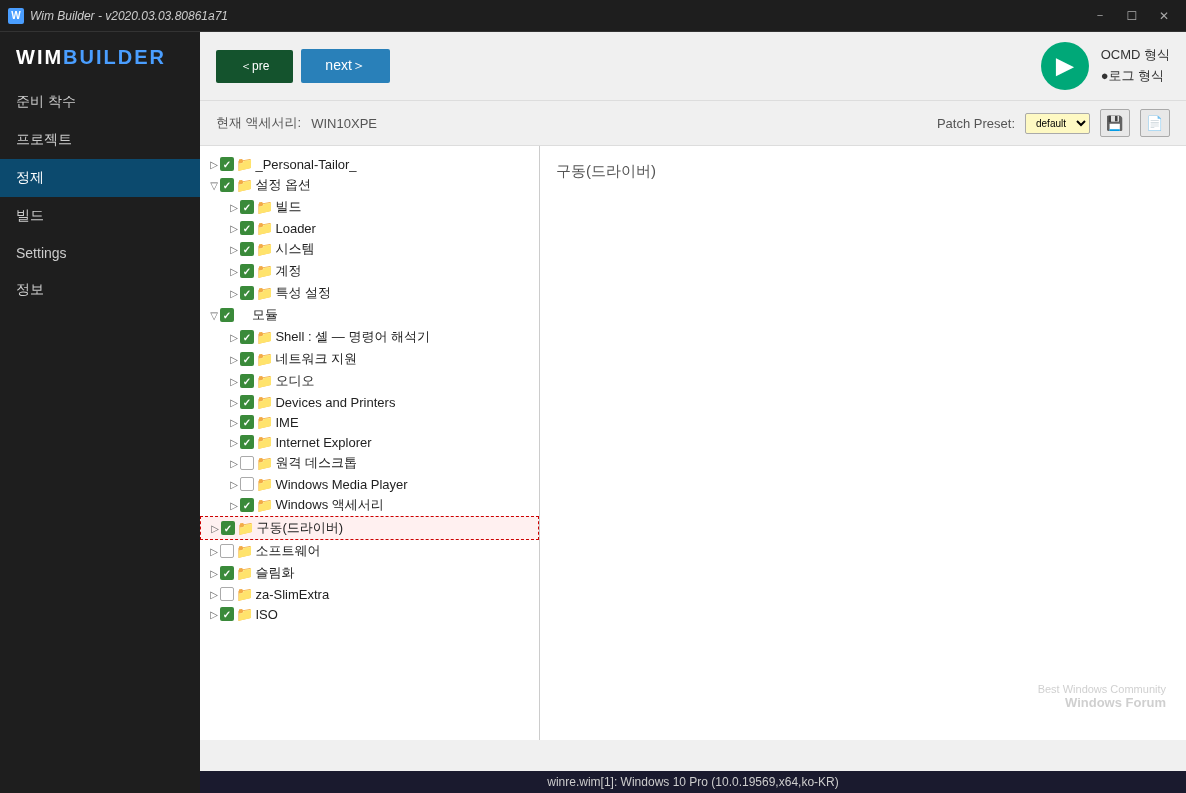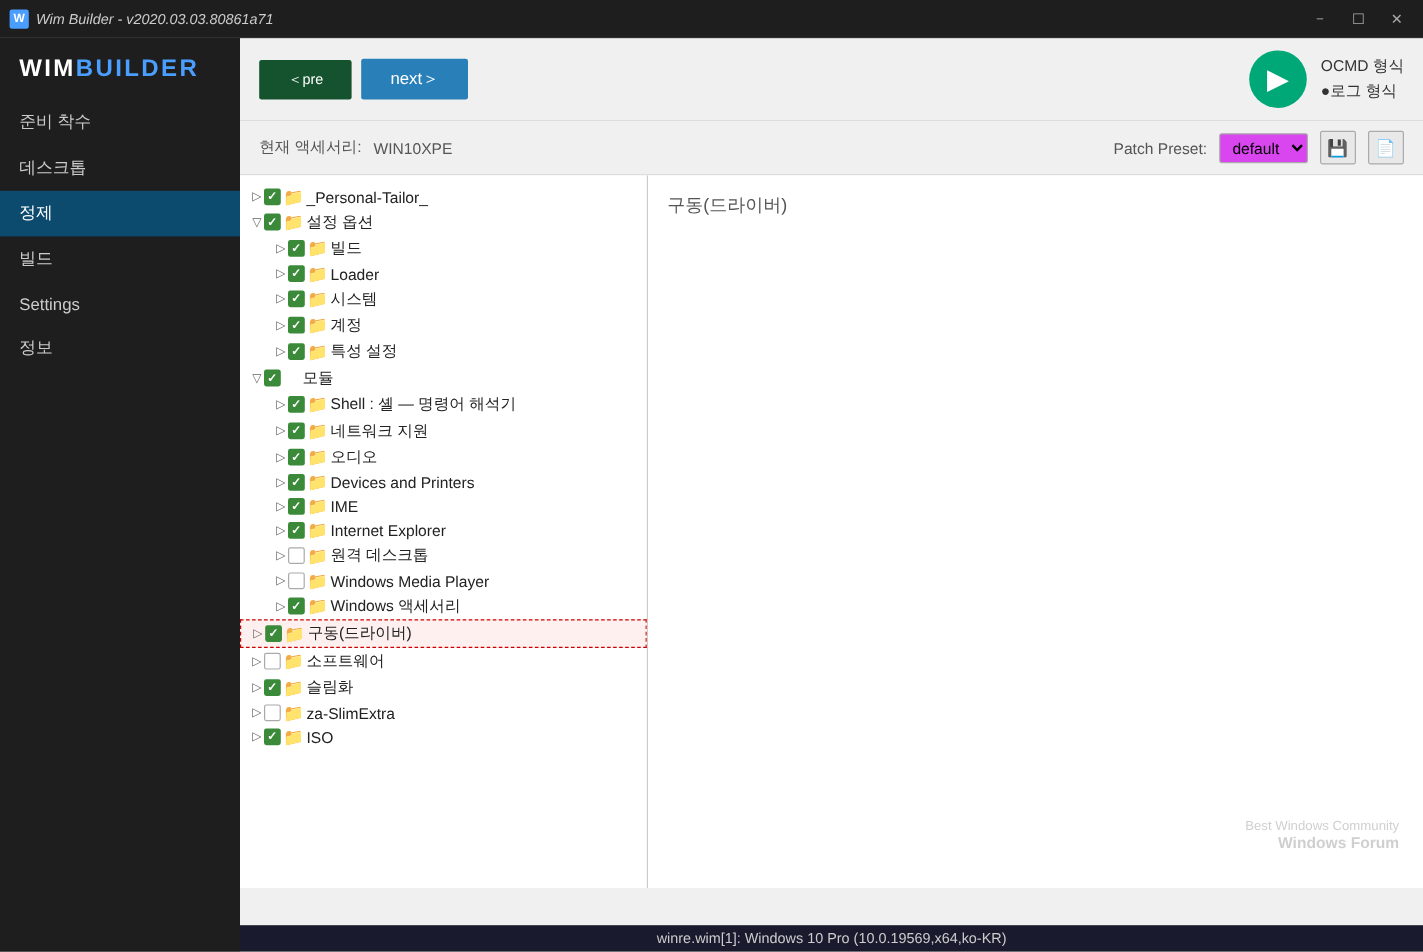--- a/index.html
+++ b/index.html
@@ -120,23 +120,23 @@
       display: flex;
       align-items: center;
       gap: 10px;
       border-bottom: 1px solid #ddd;
     }
     .project-label { color: #555; font-size: 13px; }
     .project-name { color: #555; font-size: 13px; font-weight: normal; }
     .patch-label { margin-left: auto; color: #555; }
     .patch-select {
       border: 1px solid #aaa;
-      background: #d946ef;
+      background: #fef9c3;
       padding: 3px 6px;
-      font-size: 13px;
+      font-size: 10px;
       border-radius: 2px;
     }
     .toolbar-icon-btn {
       width: 30px; height: 28px;
       border: 1px solid #aaa;
       background: #e8e8e8;
       cursor: pointer;
       display: flex; align-items: center; justify-content: center;
       border-radius: 2px;
       color: #333;
@@ -249,21 +249,21 @@
   </div>
 </div>
 
 <div class="app-container">
 
   <div class="sidebar">
     <div class="sidebar-logo">
       <span class="wim">WIM</span><span class="builder">BUILDER</span>
     </div>
     <div class="sidebar-item">준비 착수</div>
-    <div class="sidebar-item">데스크톱</div>
+    <div class="sidebar-item">프로젝트</div>
     <div class="sidebar-item active">정제</div>
     <div class="sidebar-item">빌드</div>
     <div class="sidebar-item">Settings</div>
     <div class="sidebar-item">정보</div>
   </div>
 
   <div class="content-area">
 
     <div class="toolbar">
       <button class="btn-pre">＜pre</button>

